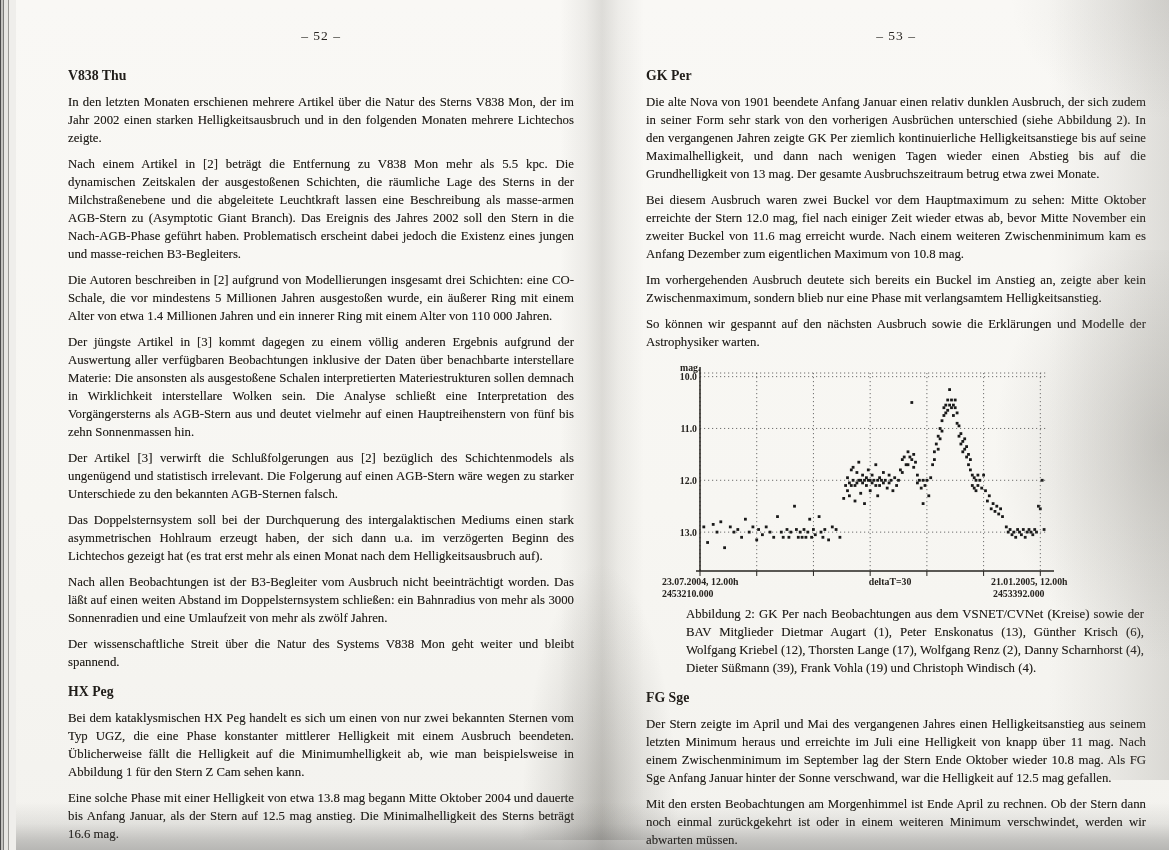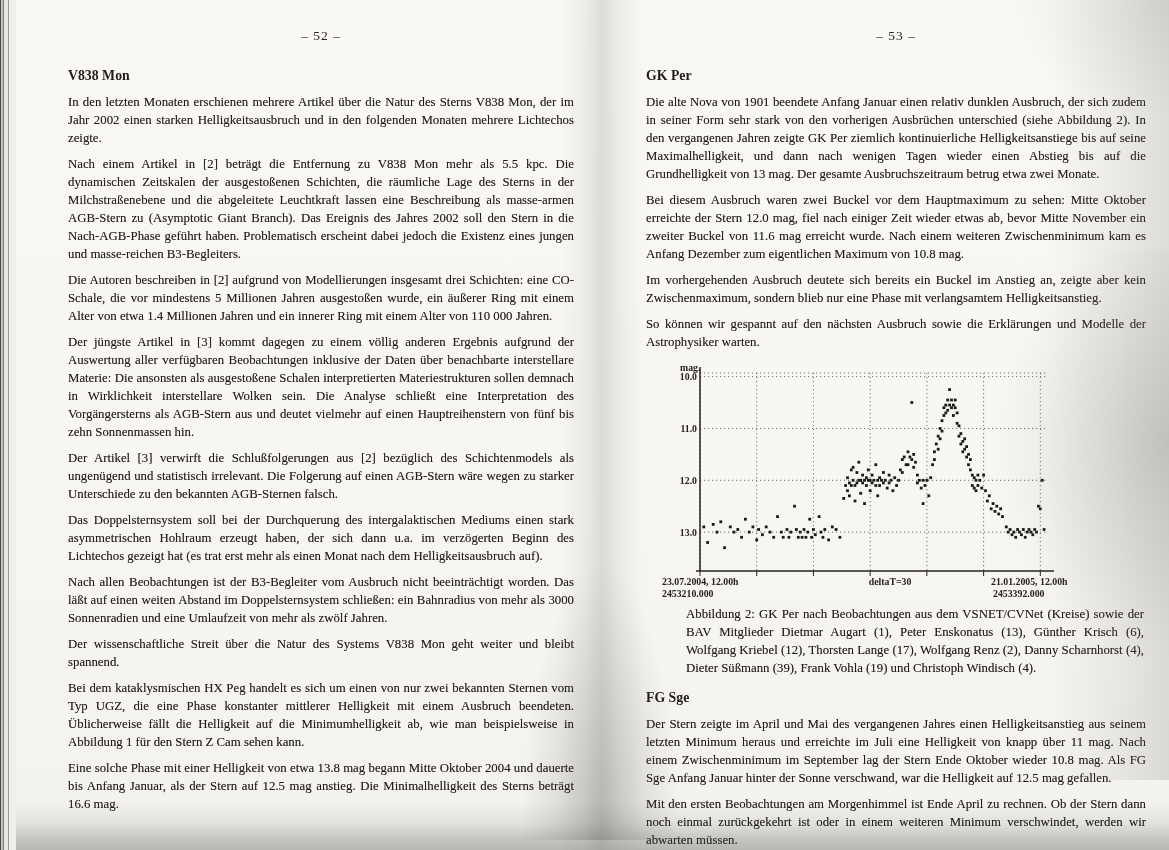--- a/index.html
+++ b/index.html
@@ -40,30 +40,31 @@
   svg text{font-family:"Liberation Serif","DejaVu Serif",serif;}
 </style>
 </head>
 <body>
 
 <div class="spread"></div>
 
 <div class="col col-left">
   <div class="pagenum">– 52 –</div>
 
-  <h2 class="sect first">V838 Mon</h2>
+  <h2 class="sect first">V838 Thu</h2>
   <p class="body">In den letzten Monaten erschienen mehrere Artikel über die Natur des Sterns V838 Mon, der im Jahr 2002 einen starken Helligkeitsausbruch und in den folgenden Monaten mehrere Lichtechos zeigte.</p>
   <p class="body">Nach einem Artikel in [2] beträgt die Entfernung zu V838 Mon mehr als 5.5 kpc. Die dynamischen Zeitskalen der ausgestoßenen Schichten, die räumliche Lage des Sterns in der Milchstraßenebene und die abgeleitete Leuchtkraft lassen eine Beschreibung als masse-armen AGB-Stern zu (Asymptotic Giant Branch). Das Ereignis des Jahres 2002 soll den Stern in die Nach-AGB-Phase geführt haben. Problematisch erscheint dabei jedoch die Existenz eines jungen und masse-reichen B3-Begleiters.</p>
   <p class="body">Die Autoren beschreiben in [2] aufgrund von Modellierungen insgesamt drei Schichten: eine CO-Schale, die vor mindestens 5 Millionen Jahren ausgestoßen wurde, ein äußerer Ring mit einem Alter von etwa 1.4 Millionen Jahren und ein innerer Ring mit einem Alter von 110 000 Jahren.</p>
   <p class="body">Der jüngste Artikel in [3] kommt dagegen zu einem völlig anderen Ergebnis aufgrund der Auswertung aller verfügbaren Beobachtungen inklusive der Daten über benachbarte interstellare Materie: Die ansonsten als ausgestoßene Schalen interpretierten Materiestrukturen sollen demnach in Wirklichkeit interstellare Wolken sein. Die Analyse schließt eine Interpretation des Vorgängersterns als AGB-Stern aus und deutet vielmehr auf einen Hauptreihenstern von fünf bis zehn Sonnenmassen hin.</p>
   <p class="body">Der Artikel [3] verwirft die Schlußfolgerungen aus [2] bezüglich des Schichtenmodels als ungenügend und statistisch irrelevant. Die Folgerung auf einen AGB-Stern wäre wegen zu starker Unterschiede zu den bekannten AGB-Sternen falsch.</p>
   <p class="body">Das Doppelsternsystem soll bei der Durchquerung des intergalaktischen Mediums einen stark asymmetrischen Hohlraum erzeugt haben, der sich dann u.a. im verzögerten Beginn des Lichtechos gezeigt hat (es trat erst mehr als einen Monat nach dem Helligkeitsausbruch auf).</p>
   <p class="body">Nach allen Beobachtungen ist der B3-Begleiter vom Ausbruch nicht beeinträchtigt worden. Das läßt auf einen weiten Abstand im Doppelsternsystem schließen: ein Bahnradius von mehr als 3000 Sonnenradien und eine Umlaufzeit von mehr als zwölf Jahren.</p>
   <p class="body">Der wissenschaftliche Streit über die Natur des Systems V838 Mon geht weiter und bleibt spannend.</p>
 
+  <h2 class="sect">HX Peg</h2>
   <p class="body">Bei dem kataklysmischen HX Peg handelt es sich um einen von nur zwei bekannten Sternen vom Typ UGZ, die eine Phase konstanter mittlerer Helligkeit mit einem Ausbruch beendeten. Üblicherweise fällt die Helligkeit auf die Minimumhelligkeit ab, wie man beispielsweise in Abbildung 1 für den Stern Z Cam sehen kann.</p>
   <p class="body">Eine solche Phase mit einer Helligkeit von etwa 13.8 mag begann Mitte Oktober 2004 und dauerte bis Anfang Januar, als der Stern auf 12.5 mag anstieg. Die Minimalhelligkeit des Sterns beträgt 16.6 mag.</p>
 </div>
 
 <div class="col col-right">
   <div class="pagenum">– 53 –</div>
 
   <h2 class="sect first">GK Per</h2>
   <p class="body">Die alte Nova von 1901 beendete Anfang Januar einen relativ dunklen Ausbruch, der sich zudem in seiner Form sehr stark von den vorherigen Ausbrüchen unterschied (siehe Abbildung 2). In den vergangenen Jahren zeigte GK Per ziemlich kontinuierliche Helligkeitsanstiege bis auf seine Maximalhelligkeit, und dann nach wenigen Tagen wieder einen Abstieg bis auf die Grundhelligkeit von 13 mag. Der gesamte Ausbruchszeitraum betrug etwa zwei Monate.</p>
   <p class="body">Bei diesem Ausbruch waren zwei Buckel vor dem Hauptmaximum zu sehen: Mitte Oktober erreichte der Stern 12.0 mag, fiel nach einiger Zeit wieder etwas ab, bevor Mitte November ein zweiter Buckel von 11.6 mag erreicht wurde. Nach einem weiteren Zwischenminimum kam es Anfang Dezember zum eigentlichen Maximum von 10.8 mag.</p>

